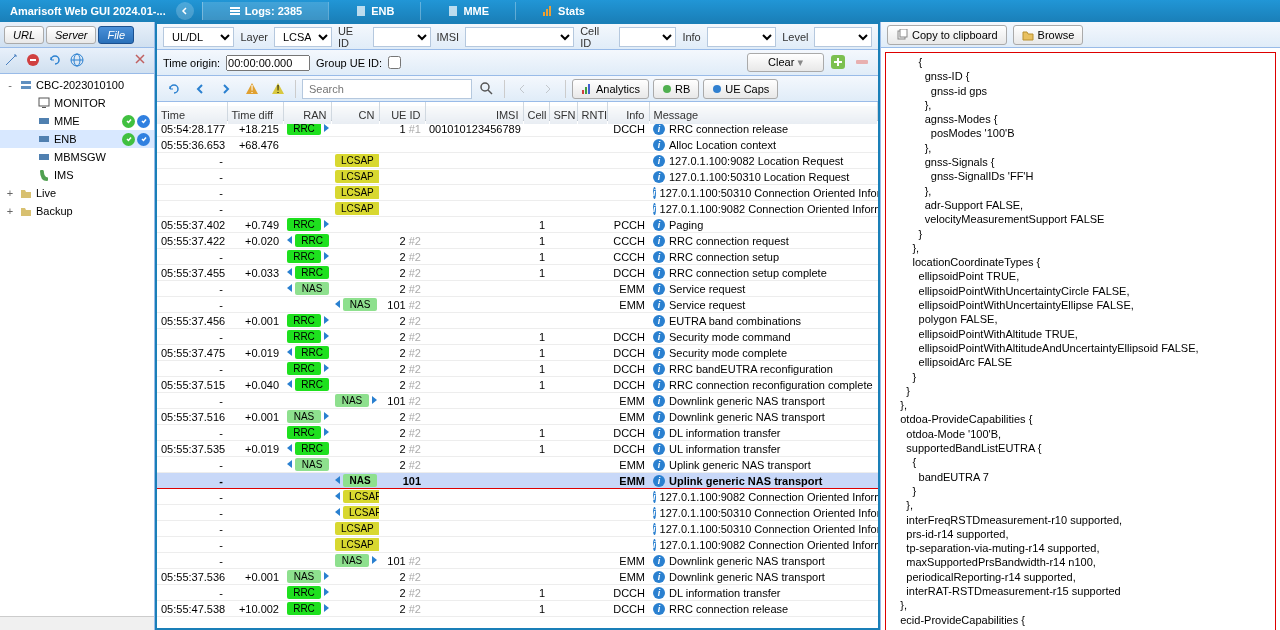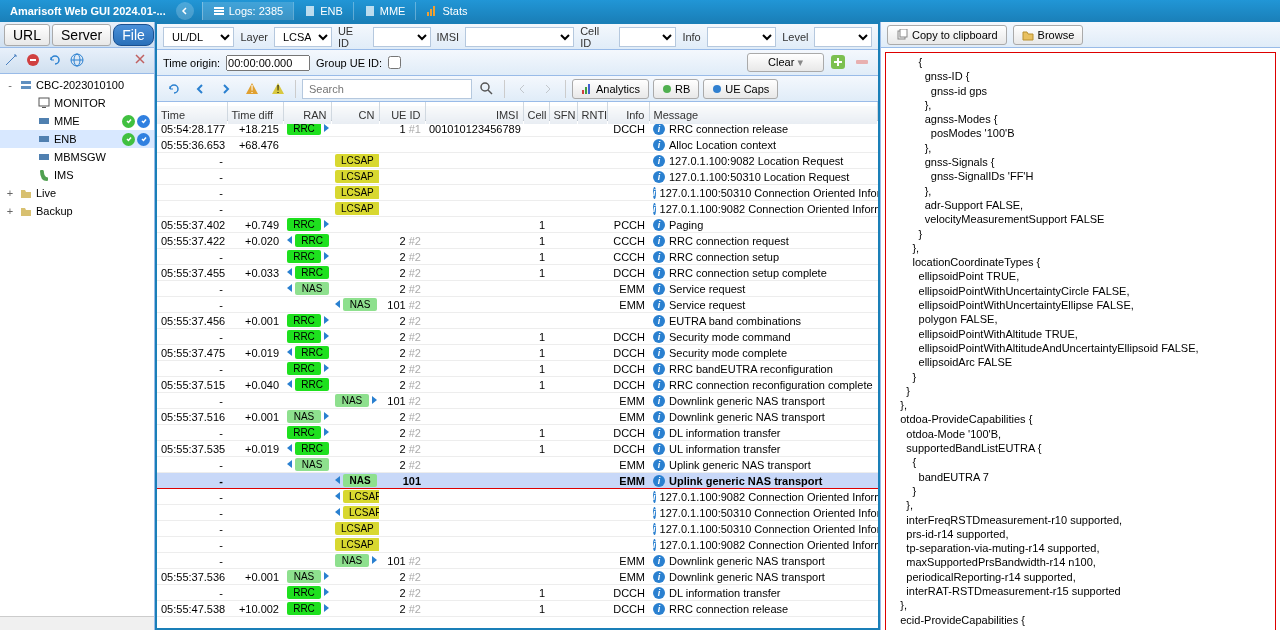--- a/index.html
+++ b/index.html
@@ -2,32 +2,32 @@
 <html><head>
 <meta charset="utf-8">
 <style>
 * { margin: 0; padding: 0; box-sizing: border-box; font-family: Arial, sans-serif; font-size: 11px; }
 body { background: #fff; overflow: hidden; width: 1280px; height: 630px; }
 
 
 .titlebar { height: 22px; background: linear-gradient(to bottom, #2196d6, #1a7fb8); color: #fff; display: flex; align-items: center; padding: 0 4px; }
 .titlebar .title { font-weight: bold; padding: 0 6px; }
 .titlebar .back-btn { width: 18px; height: 18px; background: rgba(255,255,255,0.2); border-radius: 50%; display: flex; align-items: center; justify-content: center; margin-left: 4px; }
-.titlebar .tab { padding: 3px 10px; display: flex; align-items: center; gap: 4px; border-left: 1px solid rgba(255,255,255,0.3); cursor: pointer; }
+.titlebar .tab { padding: 3px 26px; display: flex; align-items: center; gap: 4px; border-left: 1px solid rgba(255,255,255,0.3); cursor: pointer; font-weight: bold; }
 .titlebar .tab.active { background: rgba(255,255,255,0.15); }
 .titlebar .tab-icon { width: 12px; height: 12px; display: inline-block; }
 
 
 .main { display: flex; height: 608px; }
 
 
 .sidebar { width: 155px; border-right: 1px solid #99bbe8; background: #fff; display: flex; flex-direction: column; }
 .sidebar-toolbar { height: 26px; background: linear-gradient(to bottom, #e8f0fa, #d0e0f0); border-bottom: 1px solid #99bbe8; display: flex; align-items: center; padding: 0 4px; gap: 2px; }
-.sidebar-toolbar .btn { padding: 2px 8px; background: linear-gradient(to bottom, #fff, #e8e8e8); border: 1px solid #aaa; border-radius: 3px; cursor: pointer; font-size: 14px; }
-.sidebar-toolbar .btn.active { background: linear-gradient(to bottom, #4a90d9, #2a70b9); color: #fff; border-color: #1a5090; border-radius: 8px; }
+.sidebar-toolbar .btn { padding: 2px 8px; background: linear-gradient(to bottom, #fff, #e8e8e8); border: 1px solid #aaa; border-radius: 3px; cursor: pointer; font-size: 11px; font-style: italic; }
+.sidebar-toolbar .btn.active { background: linear-gradient(to bottom, #4a90d9, #2a70b9); color: #fff; border-color: #1a5090; }
 .sidebar-icons { height: 26px; background: linear-gradient(to bottom, #e8f0fa, #d0e0f0); border-bottom: 1px solid #99bbe8; display: flex; align-items: center; padding: 0 4px; gap: 6px; }
 .sidebar-icons .icon { width: 16px; height: 16px; cursor: pointer; }
 .tree { flex: 1; overflow: auto; padding: 2px 0; }
 .tree-node { display: flex; align-items: center; padding: 2px 4px; cursor: pointer; white-space: nowrap; }
 .tree-node.selected { background: #d8e8ff; }
 .tree-toggle { width: 12px; text-align: center; color: #666; }
 .tree-icon { width: 14px; height: 14px; margin: 0 3px; }
 .tree-label { flex: 1; }
 .tree-badges { display: flex; gap: 2px; }
 .tree-badge { width: 13px; height: 13px; border-radius: 50%; display: flex; align-items: center; justify-content: center; font-size: 9px; color: #fff; }

